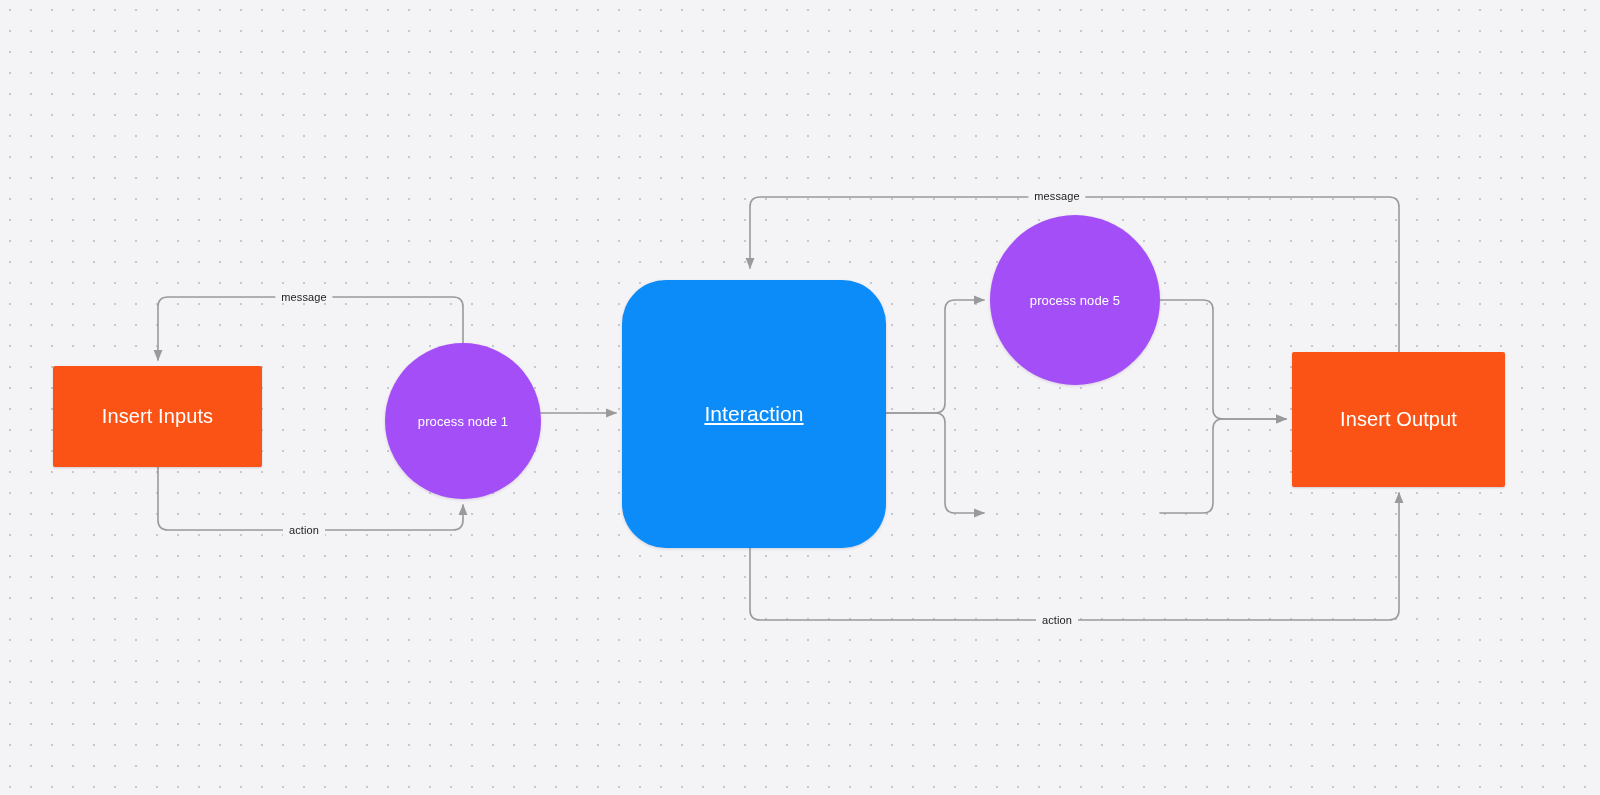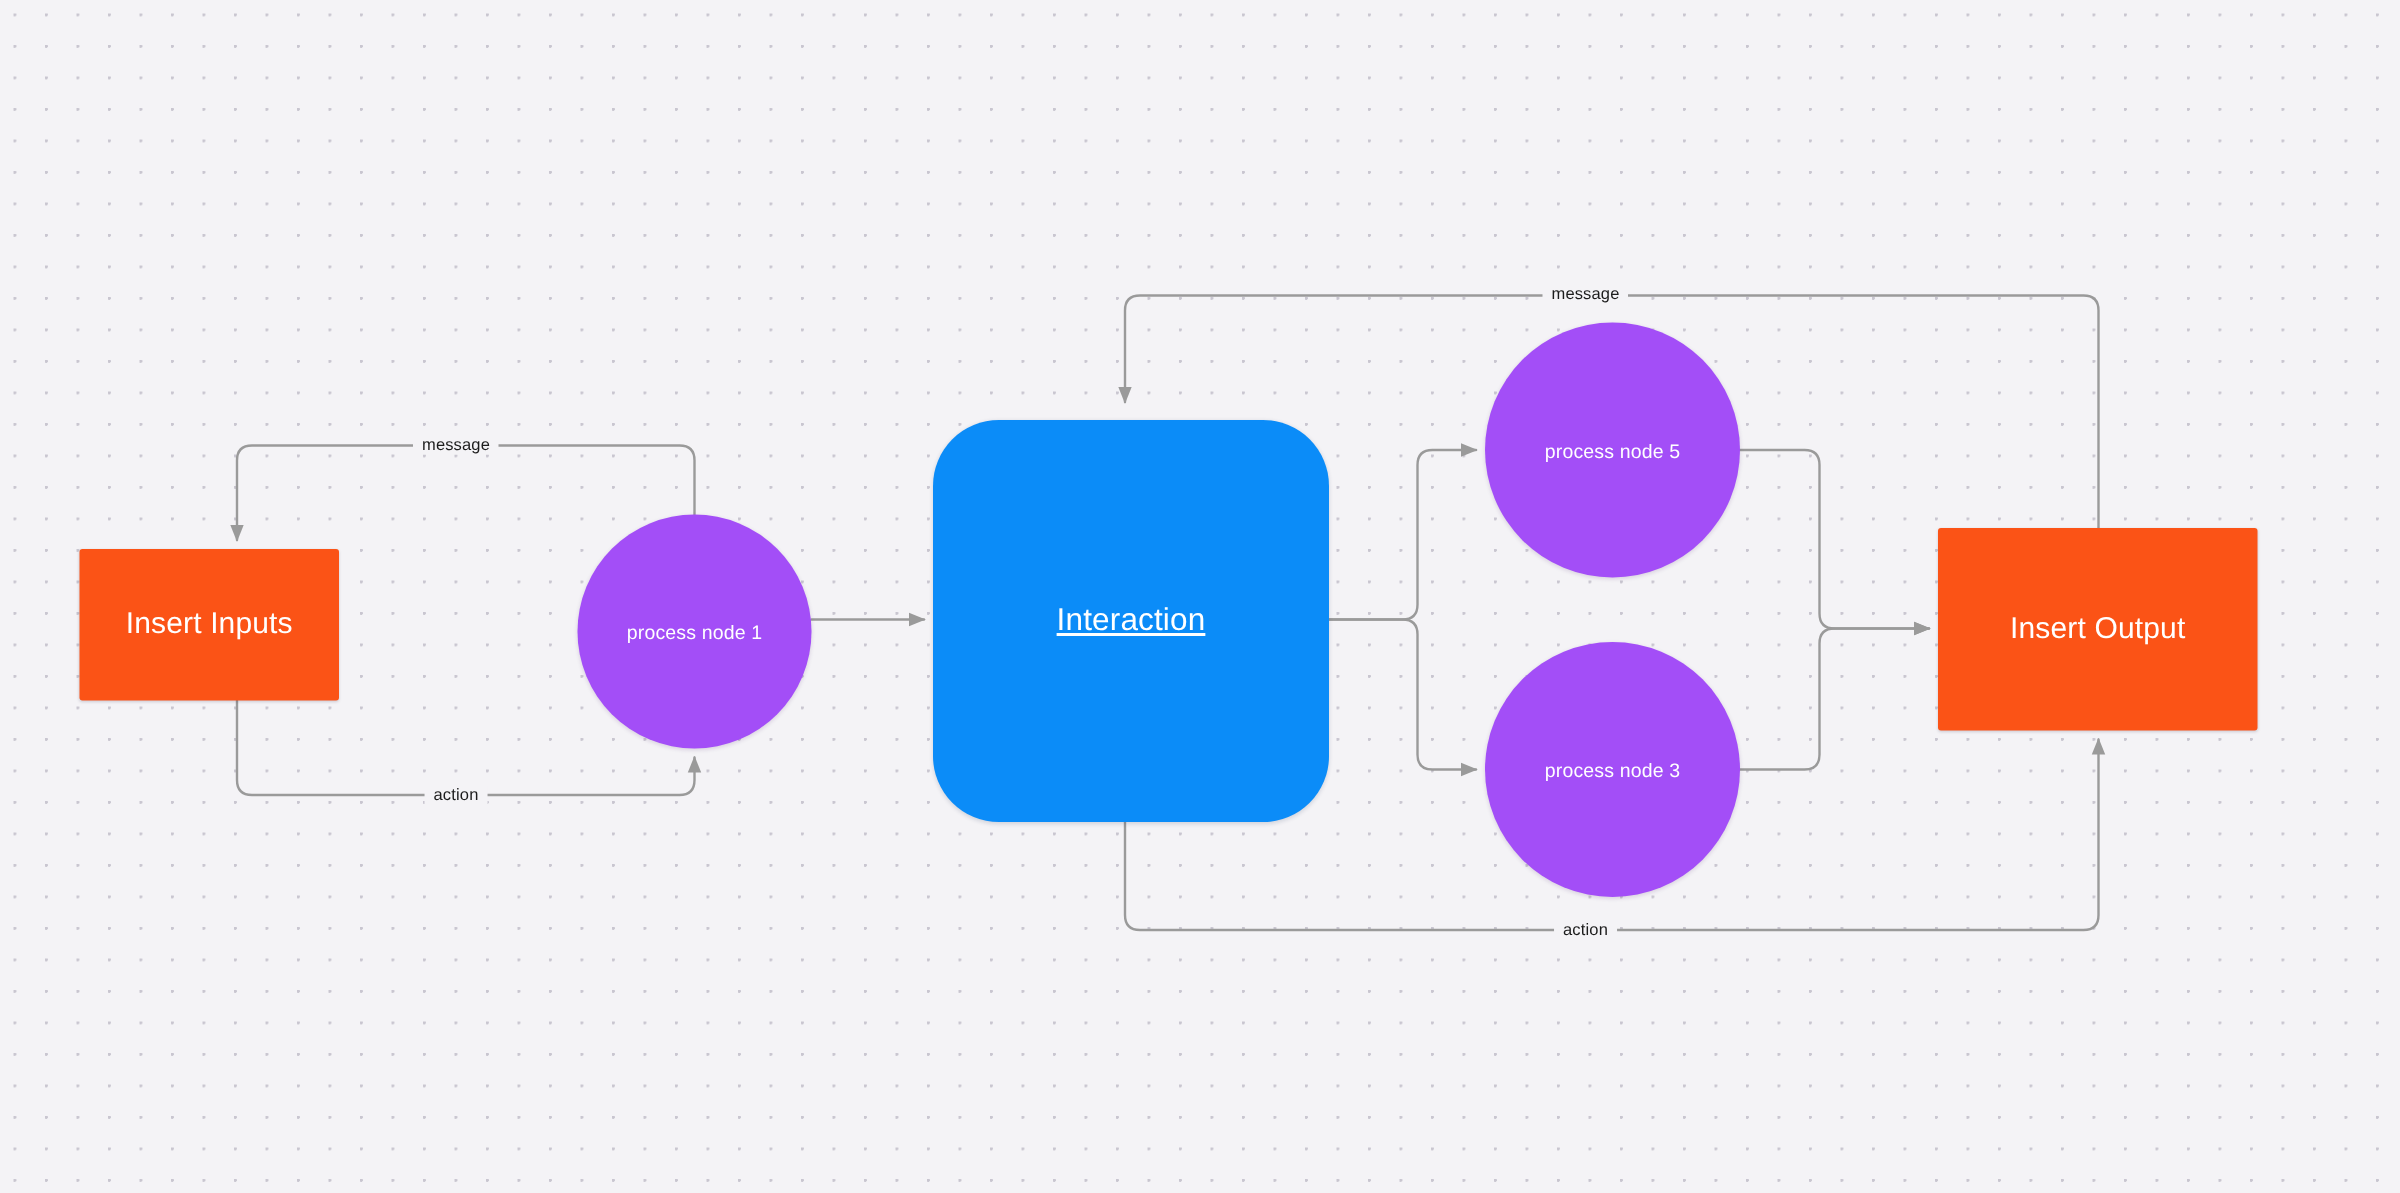--- a/index.html
+++ b/index.html
@@ -101,39 +101,36 @@
       <path d="M 1160,300 L 1203,300 Q 1213,300 1213,310 L 1213,409 Q 1213,419 1223,419 L 1286,419" marker-end="url(#arrow)"></path>
 
       <path d="M 1160,513 L 1203,513 Q 1213,513 1213,503 L 1213,429 Q 1213,419 1223,419 L 1286,419" marker-end="url(#arrow)"></path>
 
       <path d="M 1399,352 L 1399,207 Q 1399,197 1389,197 L 760,197 Q 750,197 750,207 L 750,268" marker-end="url(#arrow)"></path>
 
       <path d="M 750,548 L 750,610 Q 750,620 760,620 L 1389,620 Q 1399,620 1399,610 L 1399,493" marker-end="url(#arrow)"></path>
     </g>
   </svg>
 
-  <div class="node node-rect node-io" style="left:53px; top:366px; width:173px; height:101px;">
+  <div class="node node-rect node-io" style="left:53px; top:366px; width:209px; height:101px;">
     <span>Insert Inputs</span>
   </div>
 
   <div class="node node-circle" style="left:385px; top:343px; width:156px; height:156px;align-items:center;">
     <span>process node 1</span>
   </div>
 
   <div class="node node-interaction" style="left:622px; top:280px; width:264px; height:268px;text-decoration:underline;">
     <span>Interaction</span>
   </div>
 
   <div class="node node-circle" style="left:990px; top:215px; width:170px; height:170px;">
     <span>process node 5</span>
   </div>
 
-  <div class="node node-circle" style="left:990px; top:428px; width:170px; height:170px;">
-    <span>process node 3</span>
-  </div>
 
   <div class="node node-rect node-io" style="left:1292px; top:352px; width:213px; height:135px;">
     <span>Insert Output</span>
   </div>
 
   <div class="edge-label" style="left:304px; top:297px;">message</div>
 
   <div class="edge-label" style="left:304px; top:530px;">action</div>
 
   <div class="edge-label" style="left:1057px; top:196px;">message</div>

